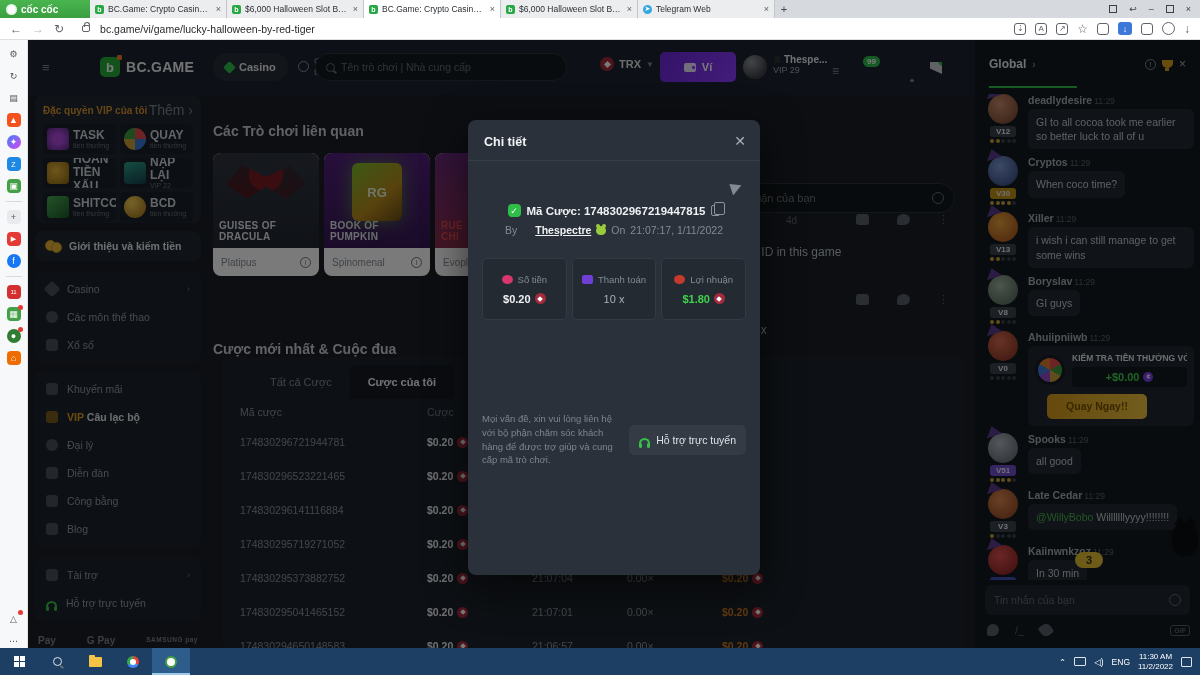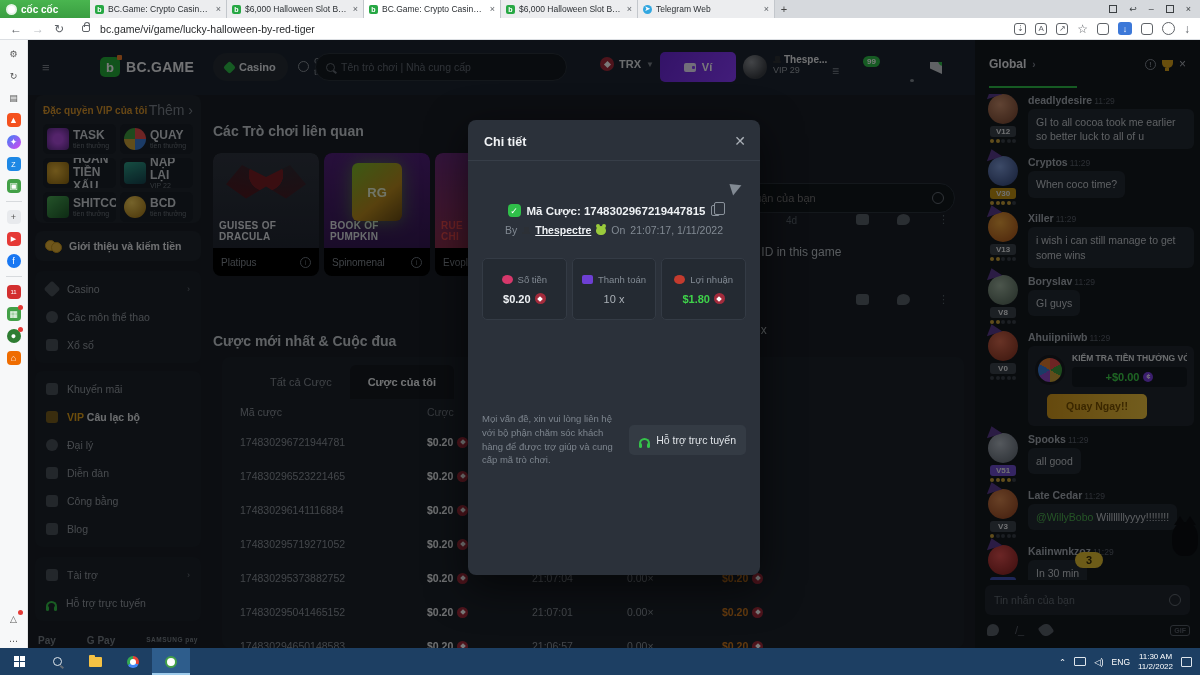--- a/index.html
+++ b/index.html
@@ -112,21 +112,21 @@
   .nico{width:12px;height:12px;border-radius:3px;background:#4a525b;flex:0 0 auto}
   .viptxt{color:#e3a21a;font-weight:bold}
   .vipclub{color:#dfe3e7;font-weight:bold}
   .narrow{margin-left:auto;color:#6d757e;font-size:9px}
   .pays{position:absolute;left:10px;top:540px;width:160px;display:flex;align-items:center;justify-content:space-between;color:#7b828b;font-weight:bold;font-size:10px}
   .paysm{font-size:6.5px;letter-spacing:.5px;text-align:center;line-height:1}
 
   
   .bcm{position:absolute;left:180px;top:55px;width:767px;bottom:0}
   .h2{color:#c8cdd3;font-weight:bold;font-size:14px}
-  .gcard{position:absolute;width:106px;border-radius:8px;overflow:hidden;background:#000000}
+  .gcard{position:absolute;width:106px;border-radius:8px;overflow:hidden;background:#ffffff}
   .gart{height:95px;display:flex;flex-direction:column;justify-content:flex-end;padding:6px;position:relative}
   .gt{font-weight:bold;font-size:10px;line-height:1.05;color:#dfe3e8;letter-spacing:.3px}
   .gcap{height:28px;display:flex;align-items:center;justify-content:space-between;padding:0 8px;color:#868d95;font-size:10px}
   .info{width:11px;height:11px;border-radius:50%;border:1px solid #6d757e;color:#6d757e;font-size:7px;display:flex;align-items:center;justify-content:center}
   .batwing{position:absolute;left:13px;top:12px;width:80px;height:48px;background:radial-gradient(ellipse at 50% 20%,#7a1f24 0 30%,transparent 31%),conic-gradient(from 200deg,#5c1118,#2a2d36,#5c1118);clip-path:polygon(0 40%,20% 0,50% 25%,80% 0,100% 40%,75% 70%,50% 45%,25% 70%)}
   .bookrg{position:absolute;left:28px;top:10px;width:50px;height:58px;background:linear-gradient(140deg,#7dbb2b,#b98a1f 60%,#6b4d12);border-radius:6px;box-shadow:0 0 18px #58c22a88;display:flex;align-items:center;justify-content:center;color:#eaf5d8;font-weight:bold;font-size:13px}
   .tabsrow{display:flex;align-items:center;gap:0;height:34px}
   .btab{padding:0 18px;color:#868d95;font-size:11px;height:34px;display:flex;align-items:center}
   .btab.on{background:#151a20;color:#eceff2;font-weight:bold;border-radius:6px 6px 0 0}
   .thead{display:flex;color:#6f767f;font-size:10.5px;height:26px;align-items:center}
@@ -518,21 +518,21 @@
         <span class="dotmenu">⋮</span>
       </div>
       <span class="cmt-txt abs" style="left:546px;top:150px">r ID in this game</span>
       <div class="abs row" style="left:648px;top:198px;gap:28px">
         <span class="likeblob"></span>
         <span class="likeblob" style="border-radius:50% 50% 50% 2px"></span>
         <span class="dotmenu">⋮</span>
       </div>
       <span class="cmt-txt abs" style="left:546px;top:228px">5x</span>
 
-      <div class="h2 abs" style="left:5px;top:238px">Cược mới nhất &amp; Cuộc đua</div>
+      <div class="h2 abs" style="left:5px;top:246px">Cược mới nhất &amp; Cuộc đua</div>
 
       <div class="abs" style="left:14px;top:262px;width:742px;height:291px;background:#1d232b;border-radius:8px;overflow:hidden">
         <div class="tabsrow" style="padding-left:30px;margin-top:8px">
           <span class="btab">Tất cả Cược</span>
           <span class="btab on">Cược của tôi</span>
           <span class="btab">Người</span>
         </div>
         <div class="thead">
           <span class="c-id">Mã cược</span>
           <span style="width:105px">Cược</span>

